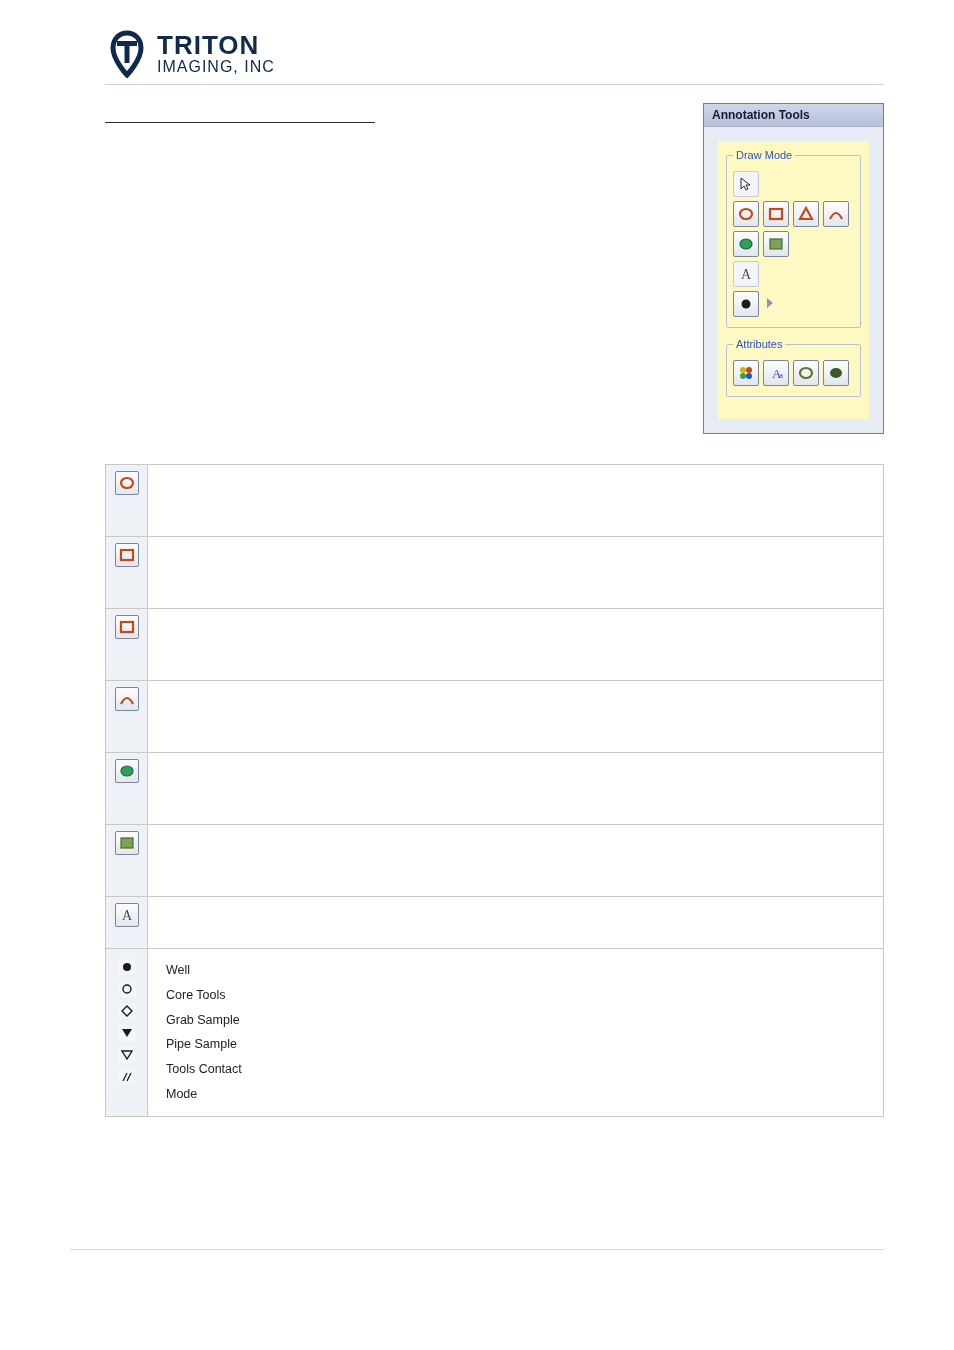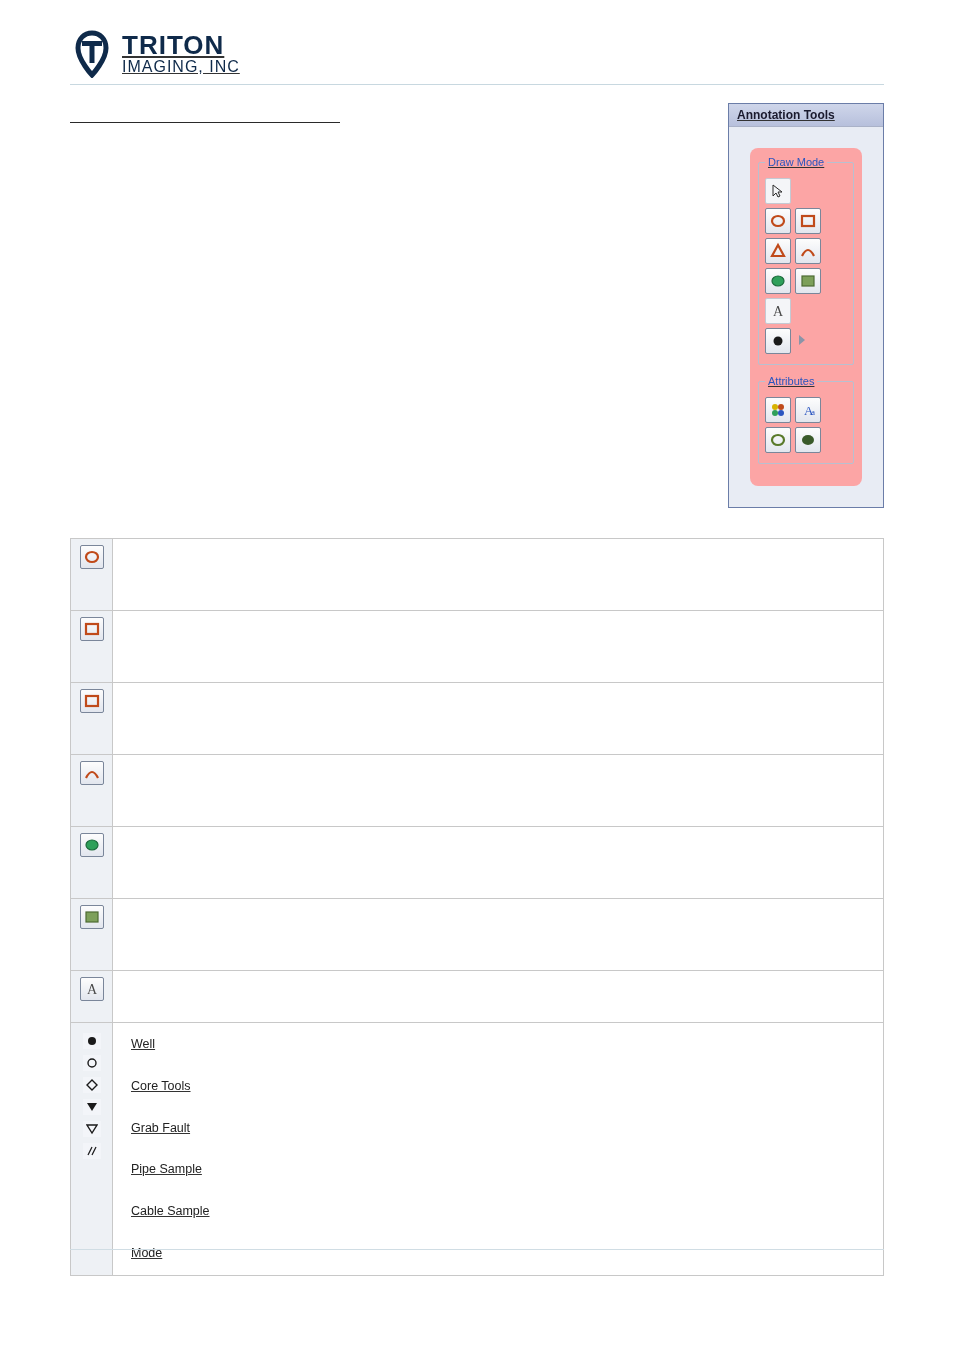--- a/index.html
+++ b/index.html
@@ -6,22 +6,21 @@
   body {
     width: 954px;
     height: 1350px;
     background: #ffffff;
     font-family: Verdana, Arial, sans-serif;
     font-size: 13px;
     color: #333;
     position: relative;
   }
   .page {
-    padding: 30px 70px 0 70px;
-    text-decoration: underline;
+    padding: 30px 70px 0 105px;
   }
   .header {
     border-bottom: 1px solid #c8d8e0;
     padding-bottom: 6px;
     margin-bottom: 18px;
   }
   .logo {
     display: flex;
     align-items: center;
     gap: 8px;
@@ -48,37 +47,36 @@
     height: 20px;
     margin-bottom: 6px;
   }
   .top-row {
     display:flex;
     gap: 40px;
     align-items: flex-start;
   }
   .top-left { flex:1; }
   .tool-panel {
-    width: 156px;
+    width: 181px;
     border: 1px solid #6b7da8;
     background: #e8ecf4;
     font-size: 12px;
   }
   .tool-panel-title {
     background: linear-gradient(#cfd6ea,#b7c0dc);
     padding: 4px 8px;
     font-weight: bold;
     color: #1a1a2e;
     border-bottom: 1px solid #aab2c8;
   }
   .tool-panel-body {
-    background: #fca5a5;
-    margin: 21px;
+    background: #fef9c3;
+    margin: 14px;
     padding: 8px 8px 12px 8px;
-    border-radius: 8px;
   }
   fieldset.group {
     border: 1px solid #b8c0d0;
     border-radius: 2px;
     padding: 6px 6px 10px 6px;
     margin-bottom: 10px;
     position: relative;
   }
   fieldset.group legend {
     font-size: 11px;
@@ -135,21 +133,21 @@
     width: 18px;
     height: 16px;
     display:flex;
     align-items:center;
     justify-content:center;
     background:#f3f5f9;
   }
   .symbol-labels {
     display:flex;
     flex-direction:column;
-    gap: 23px;
+    gap: 6px;
     padding: 4px 0 4px 8px;
     color:#222;
     font-size:12.5px;
   }
   .footer-line {
     position:absolute;
     left: 70px;
     right: 70px;
     bottom: 100px;
     border-top: 1px solid #d0dde4;
@@ -390,23 +388,23 @@
                   <line x1="2" y1="10" x2="6" y2="2" stroke="#1a1a1a" stroke-width="1.2"></line>
                   <line x1="6" y1="10" x2="10" y2="2" stroke="#1a1a1a" stroke-width="1.2"></line>
                 </svg>
               </div>
         </div>
       </td>
       <td class="desc-cell">
         <div class="symbol-labels">
           <span>Well</span>
           <span>Core Tools</span>
-          <span>Grab Fault</span>
+          <span>Grab Sample</span>
           <span>Pipe Sample</span>
-          <span>Cable Sample</span>
+          <span>Tools Contact</span>
           <span>Mode</span>
         </div>
       </td>
     </tr>
   </tbody>
     </table>
 
 </div>
 
 <div class="footer-line"></div>

